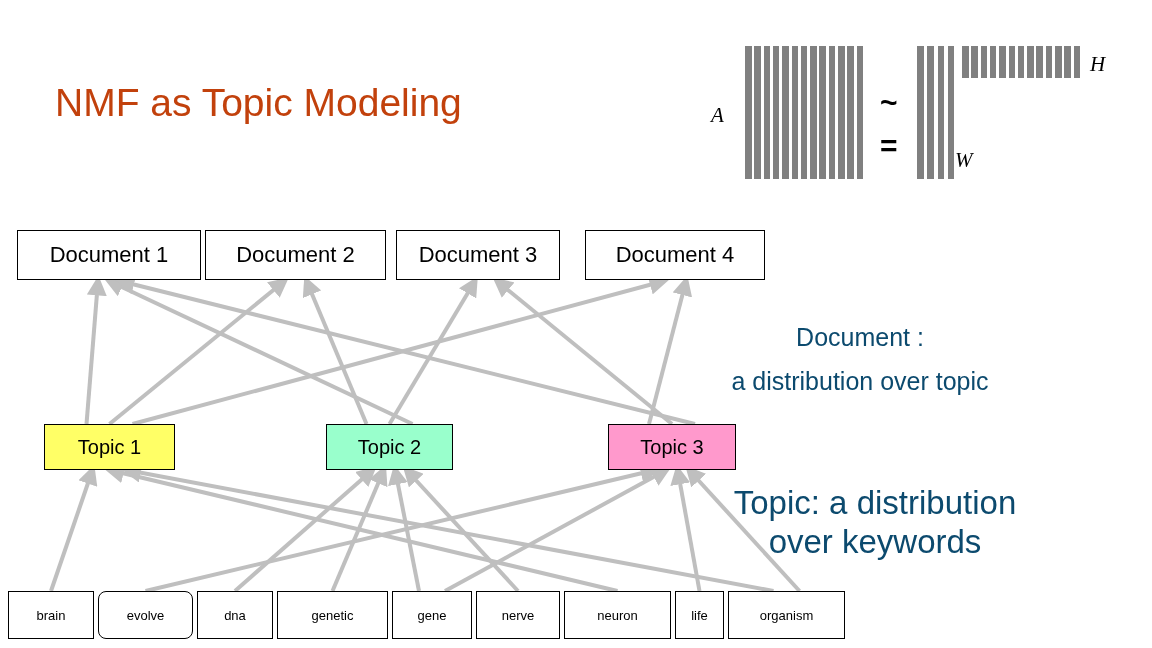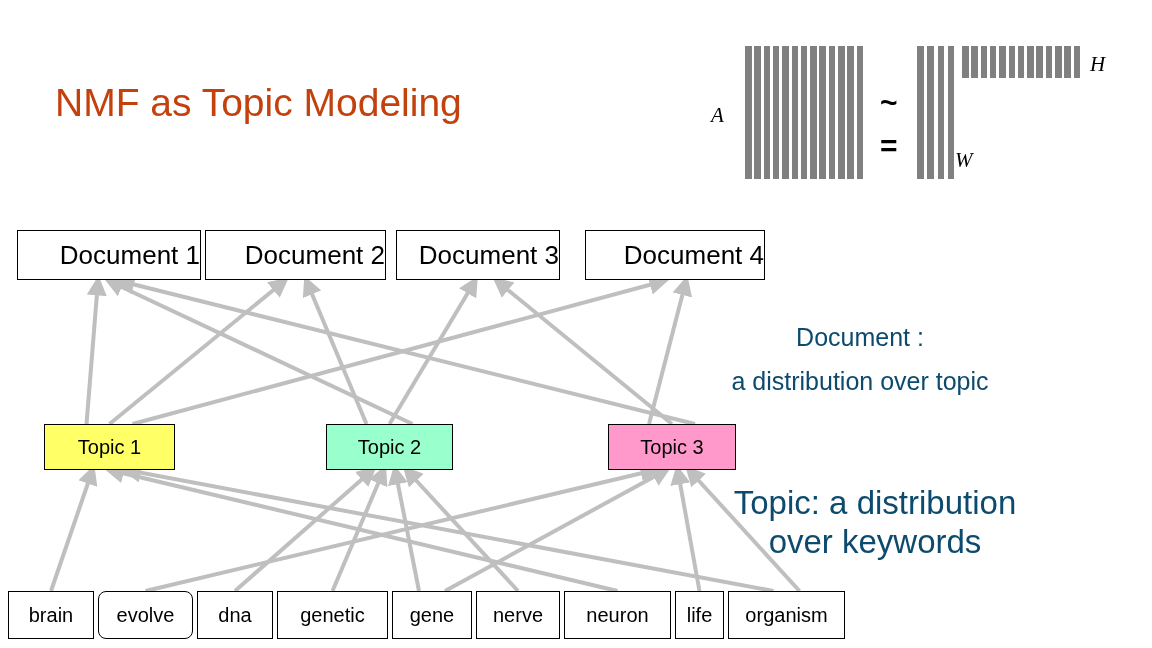--- a/index.html
+++ b/index.html
@@ -65,32 +65,31 @@
     border: 1.5px solid #000000;
     background: #ffffff;
     display: flex;
     align-items: center;
     justify-content: center;
     color: #000000;
     white-space: nowrap;
   }
   .doc-box {
     height: 50px;
-    font-size: 26px;
+    font-size: 22px;
     top: 230px;
-    justify-content: flex-end;
   }
   .topic-box {
     height: 46px;
     font-size: 20px;
     top: 424px;
   }
   .kw-box {
     height: 48px;
-    font-size: 20px;
+    font-size: 13px;
     top: 591px;
   }
 
   
   .note {
     position: absolute;
     color: #0c4a6e;
     text-align: center;
     white-space: nowrap;
   }

